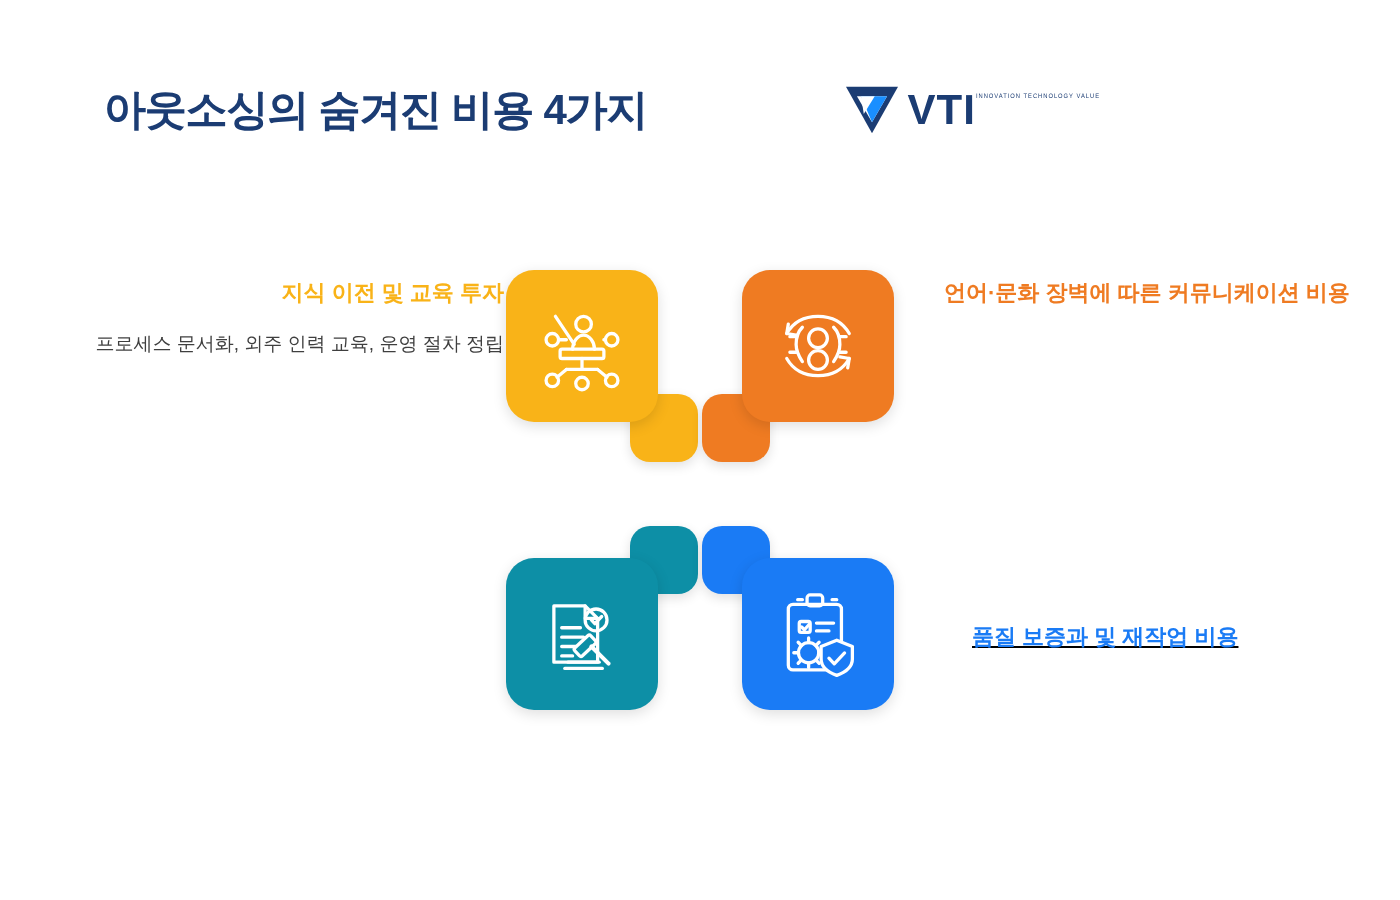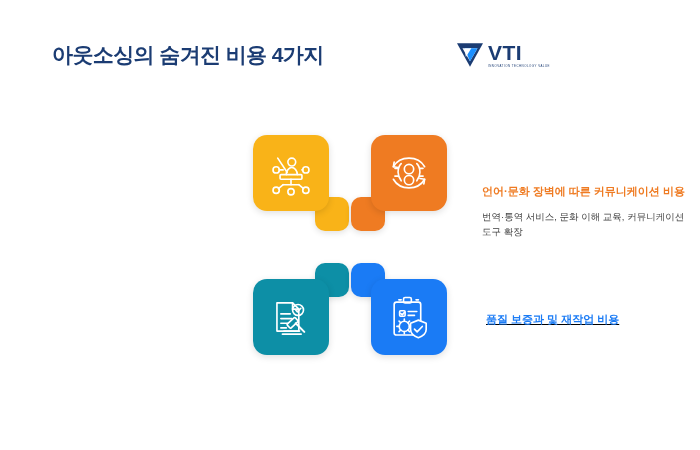--- a/index.html
+++ b/index.html
@@ -41,21 +41,21 @@
     align-items: center;
     gap: 4px;
   }
   .logo-mark {
     width: 28px;
     height: 26px;
     display: block;
   }
   .logo-text-wrap {
     display: flex;
-    flex-direction: column;
+    flex-direction: row;
     align-items: flex-start;
     line-height: 1;
   }
   .logo-word {
     font-size: 21px;
     font-weight: bold;
     color: #1b3c73;
     letter-spacing: 0.5px;
   }
   .logo-tagline {
@@ -132,21 +132,21 @@
     margin: 0 0 9px 0;
   }
   .callout-body {
     font-size: 9.5px;
     color: #3f3f3f;
     line-height: 1.62;
     margin: 0;
   }
 
   .callout-tl { left: 47px;  top: 140px; text-align: right; }
-  .callout-tr { left: 482px; top: 140px; text-align: left; margin-top: 44px;  }
+  .callout-tr { left: 472px; top: 140px; text-align: left;  }
   .callout-bl { left: 47px;  top: 308px; text-align: right; }
   .callout-br { left: 486px; top: 312px; text-align: left; text-decoration: underline;  }
 </style>
 </head>
 <body>
 
 <div class="slide">
 
   <div class="page-title">아웃소싱의 숨겨진 비용 4가지</div>
 
@@ -233,24 +233,27 @@
         <circle cx="26" cy="44" r="6.5"></circle>
         <path d="M26 34.5v3M26 50.5v3M16.5 44h3M32.5 44h3
                  M19.3 37.3l2.1 2.1M30.6 48.6l2.1 2.1
                  M32.7 37.3l-2.1 2.1M21.4 48.6l-2.1 2.1"></path>
         <path d="M44 36l10 4v8c0 5-4.5 8.5-10 10.5C38.5 56.5 34 53 34 48v-8z" fill="#1a7bf5"></path>
         <path d="M39 47.5l3.4 3.6 6.6-7"></path>
       </svg>
     </div>
   </div>
 
+  <div class="callout callout-tl">
+    <p class="callout-heading" style="color:#f9b318">지식 이전 및 교육 투자</p>
+    <p class="callout-body">프로세스 문서화, 외주 인력 교육, 운영 절차 정립</p>
+  </div>
 
   <div class="callout callout-tr">
     <p class="callout-heading" style="color:#ef7b22">언어·문화 장벽에 따른 커뮤니케이션 비용</p>
-    <p class="callout-body">번역·통역 서비스, 문화 이해 교육, 커뮤니케이션 도구 확장</p>
   </div>
 
   <div class="callout callout-bl">
   </div>
 
   <div class="callout callout-br">
     <p class="callout-heading" style="color:#1a7bf5">품질 보증과 및 재작업 비용</p>
   </div>
 
 </div>

